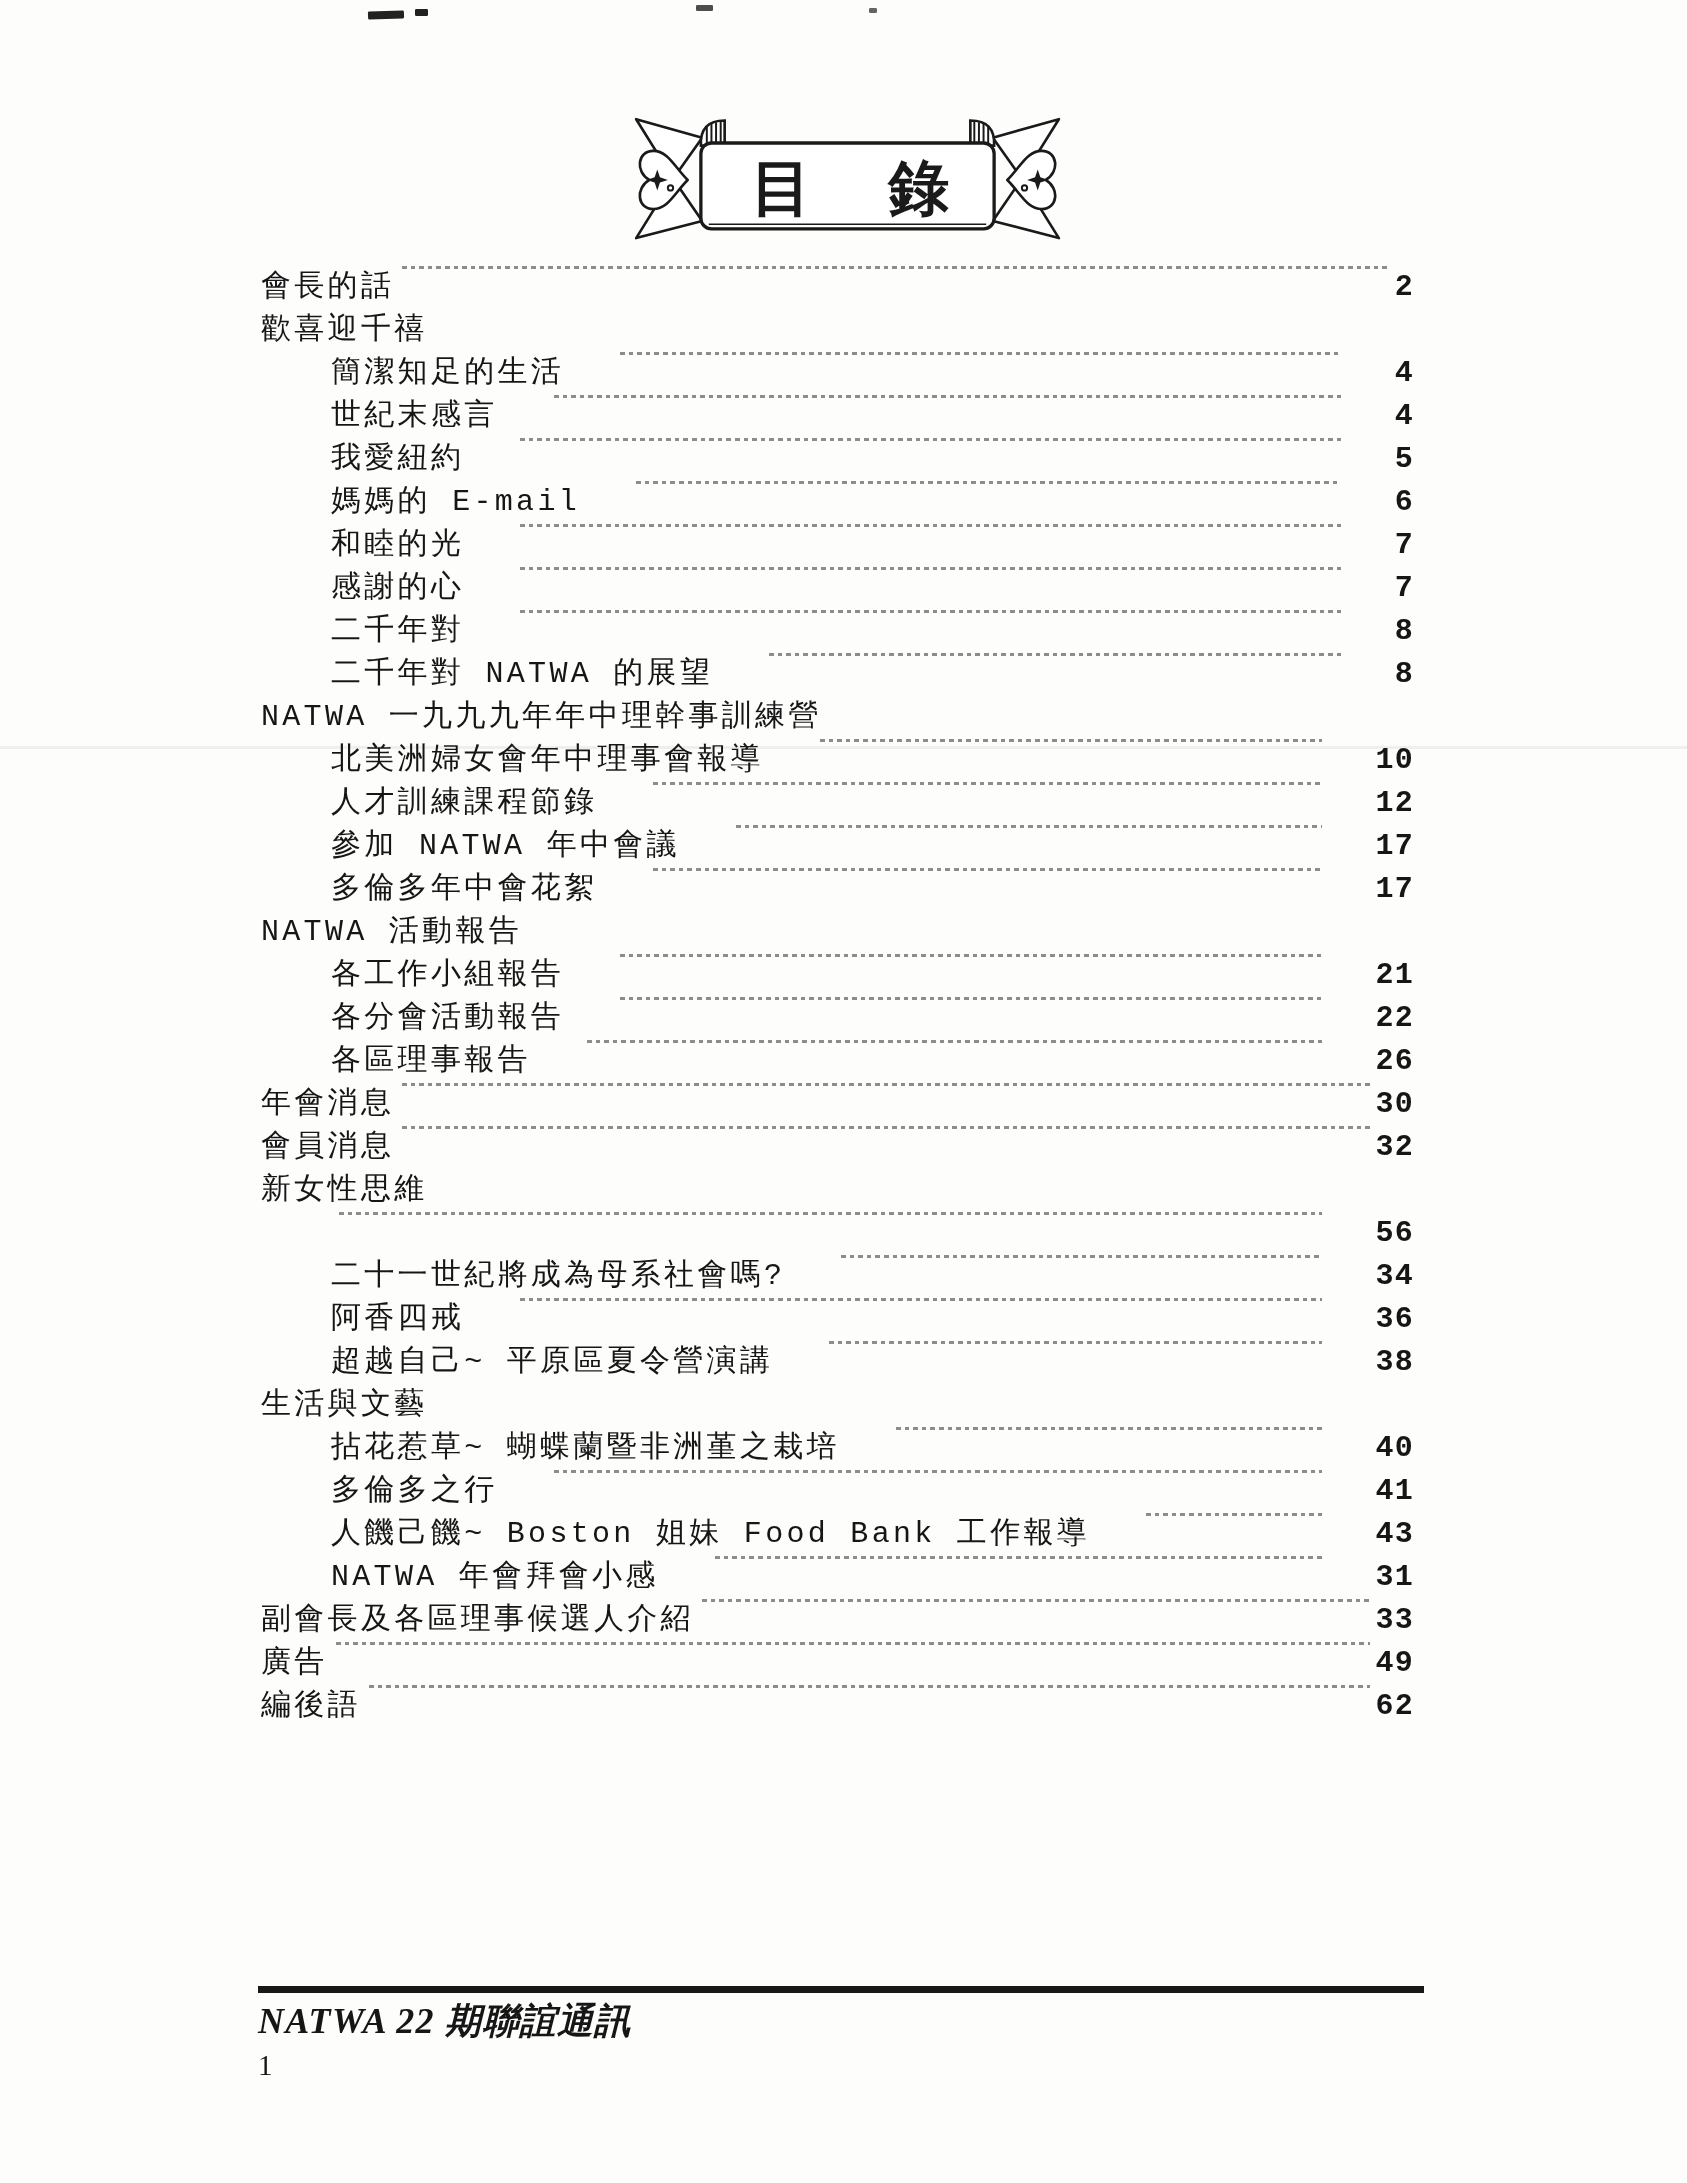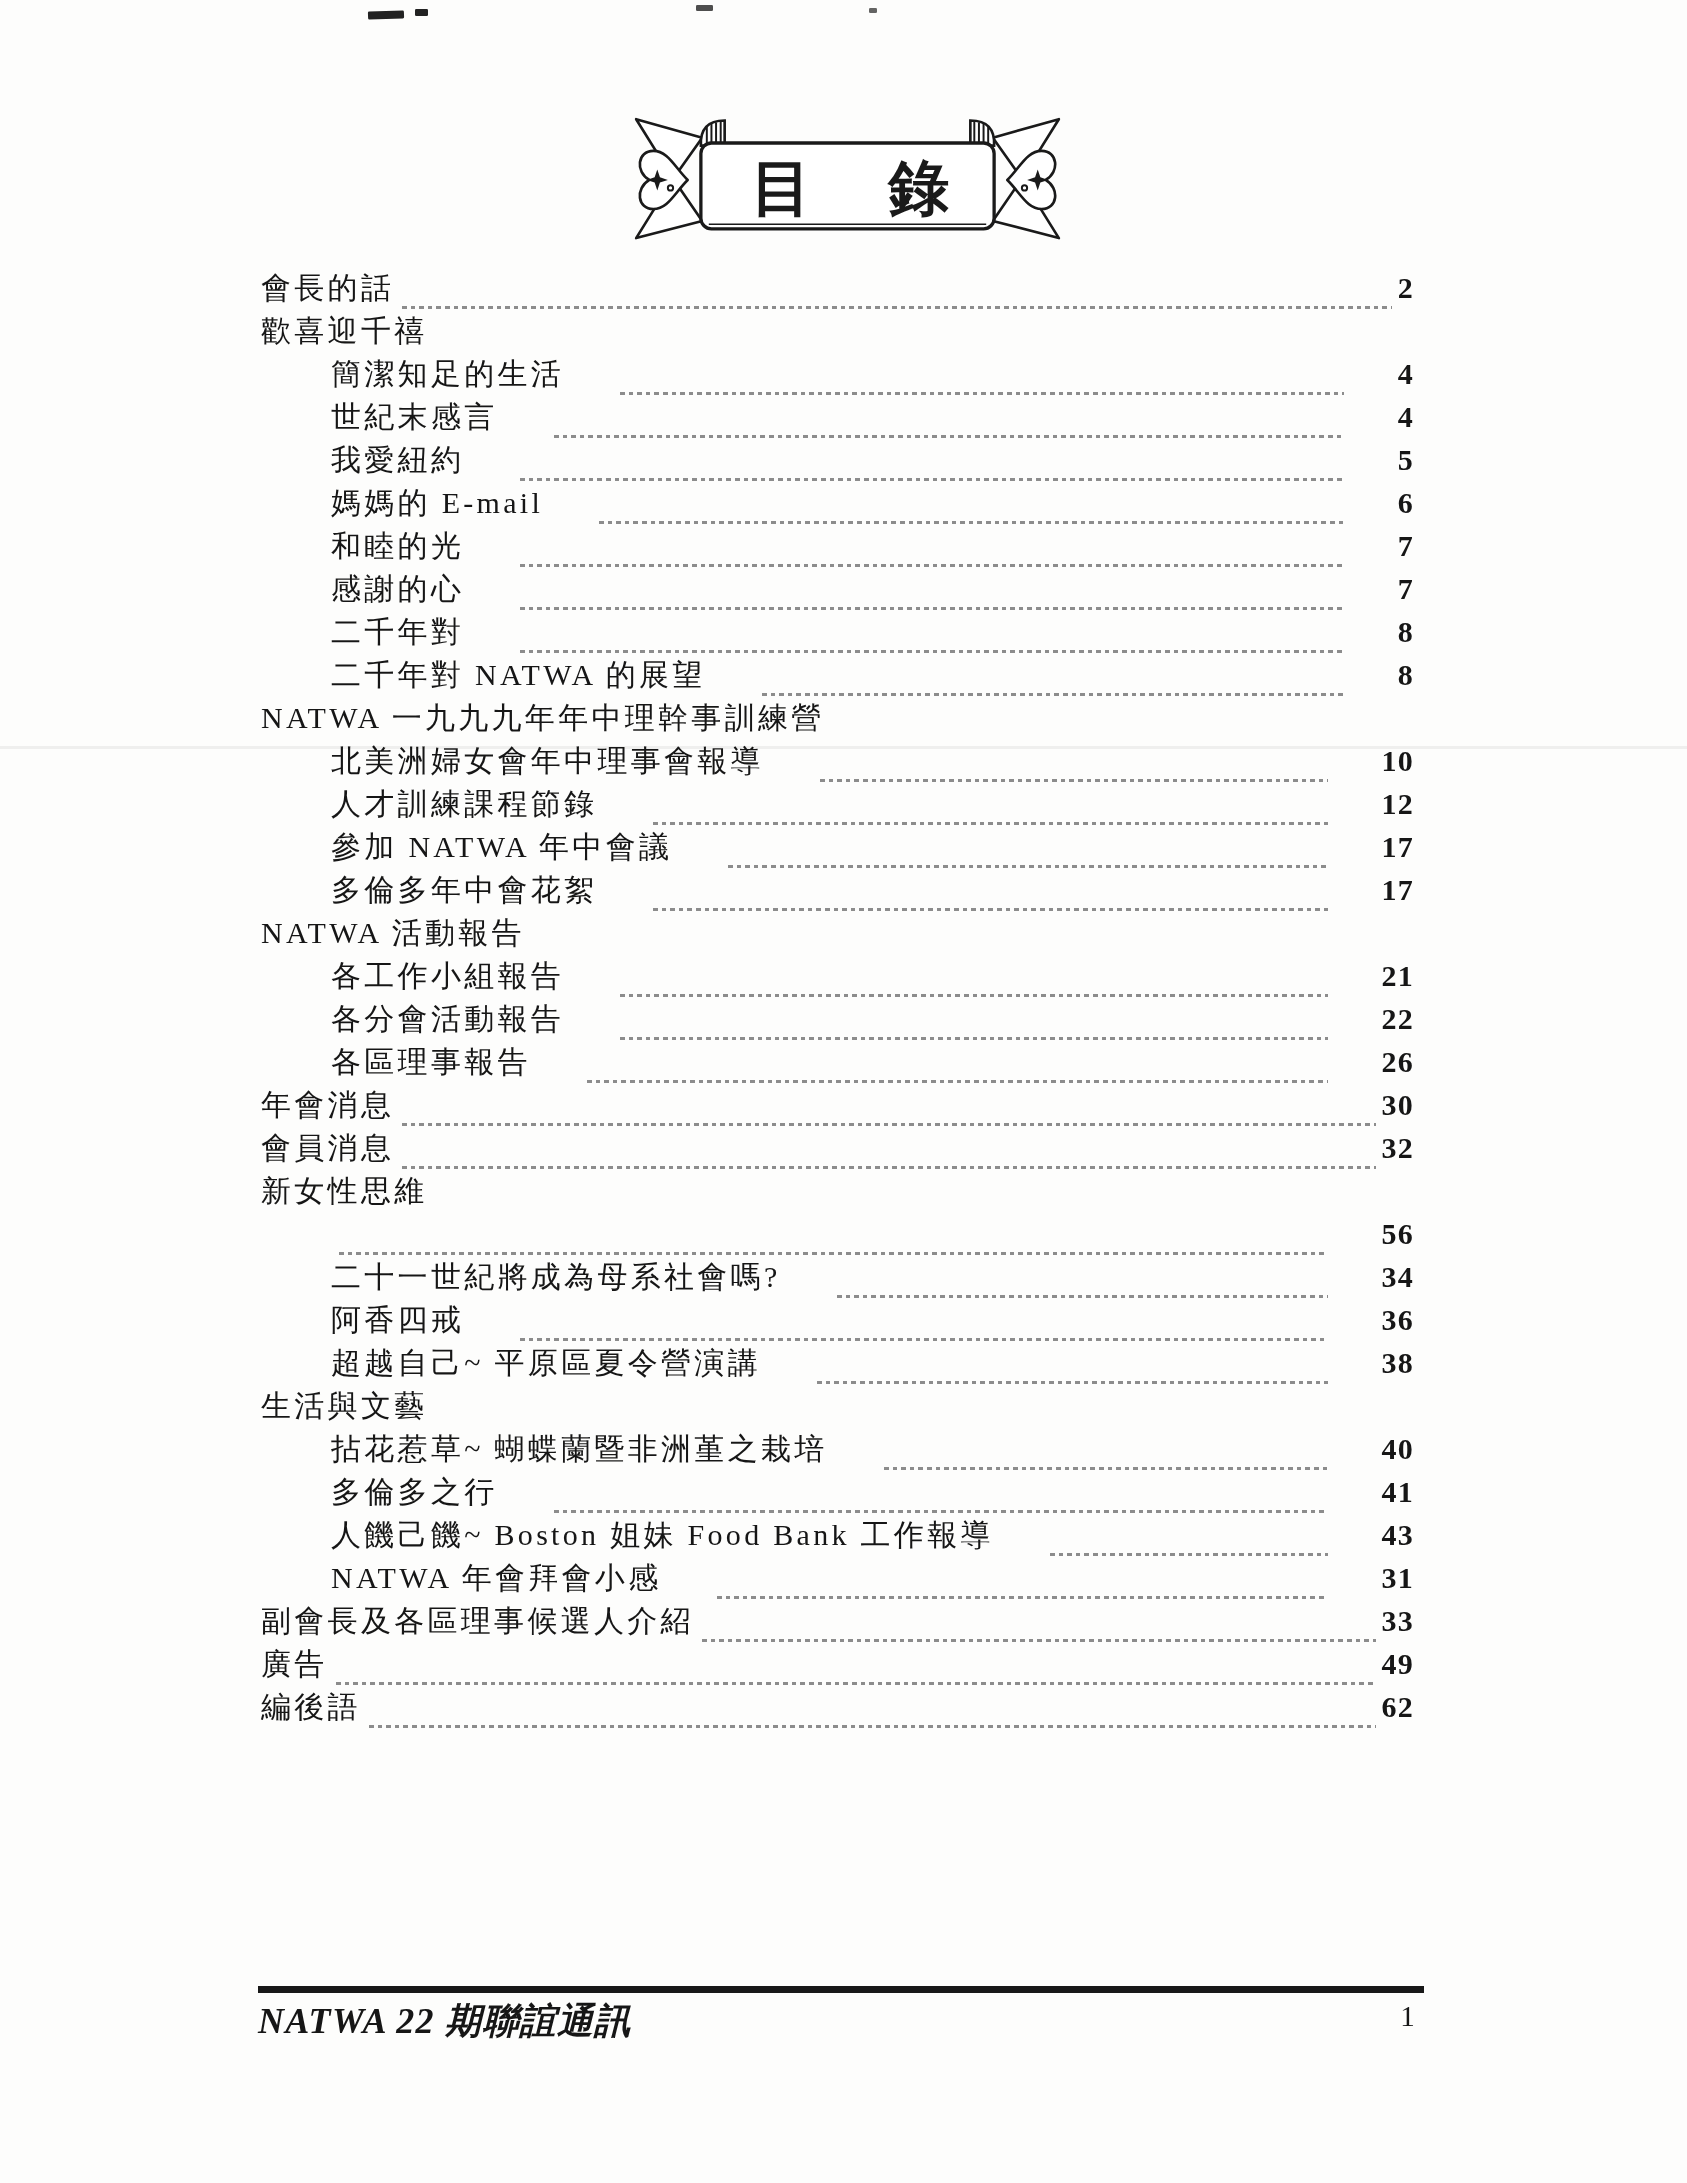--- a/index.html
+++ b/index.html
@@ -18,40 +18,41 @@
   .banner svg{width:100%;height:100%;}
   .banner text{
     font-family:"Liberation Serif","DejaVu Serif",serif;
     font-size:92px;fill:#1a1a1a;font-weight:600;
   }
   
   .toc{
     position:absolute;left:261px;top:266px;width:1153px;
   }
   .toc-row{
-    height:43px;display:flex;align-items:flex-end;
+    height:43px;display:flex;align-items:flex-start;font-family:Liberation Mono, monospace;
   }
   .toc-row .label{
     font-size:30px;line-height:43px;letter-spacing:3.3px;
     font-weight:500;white-space:nowrap;
   }
   .toc-row.indent{padding-left:70px;gap:48px;}
   .toc-row .leader{
     flex:1;height:2.6px;margin:0 5.3px 0 8px;
     background:repeating-linear-gradient(90deg,#8c8c8c 0 4.6px,transparent 4.6px 8.6px);
   }
   .toc-row .pagenum{
     font-size:30px;line-height:43px;font-weight:600;letter-spacing:1.3px;
   }
   
   .footer{
     position:absolute;left:258px;top:1986px;width:1166px;
     border-top:7.3px solid #181818;
     display:flex;justify-content:space-between;align-items:flex-start;
     padding-top:4px;
+    flex-direction:column;
   }
   .footer .pub{
     font-size:36px;font-weight:700;font-style:italic;letter-spacing:1.3px;
   }
   .footer .pageno{
     font-size:29px;line-height:38px;padding-right:9.3px;
   }
   
   .artifact{position:absolute;background:#222;border-radius:1.3px;}
   .a1{left:368px;top:10.6px;width:36px;height:8px;transform:rotate(-2deg);}

